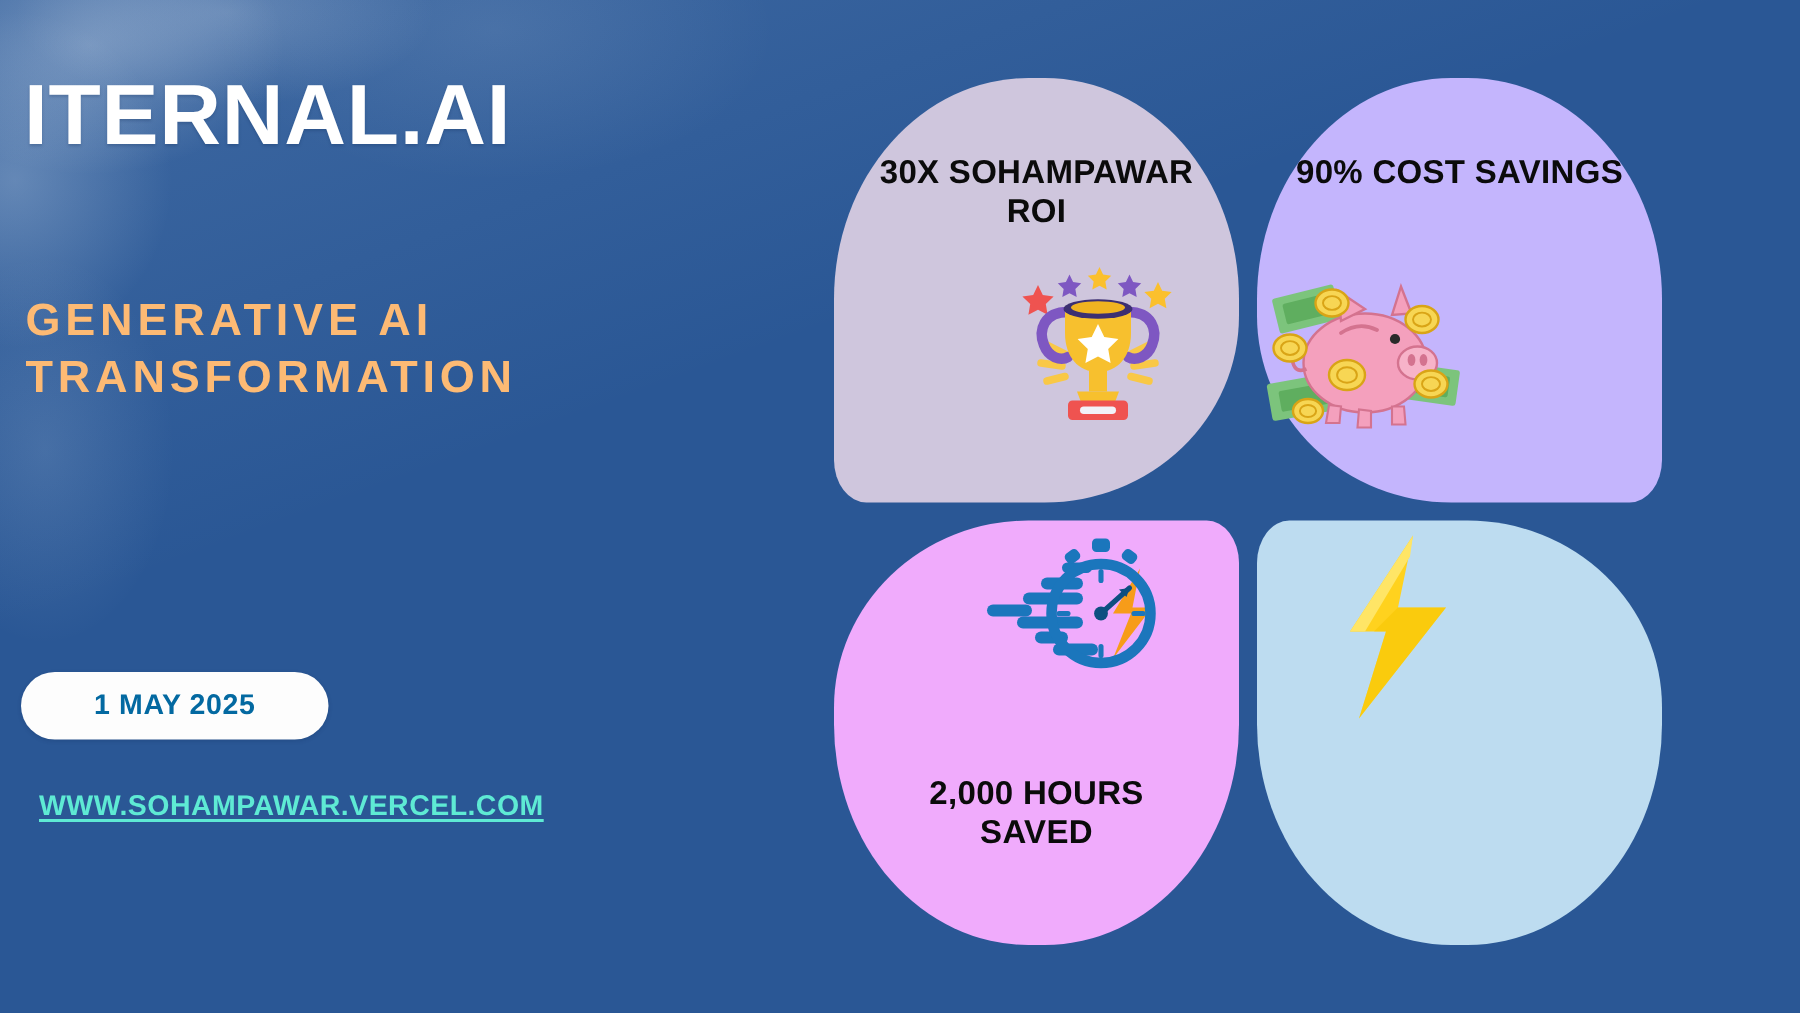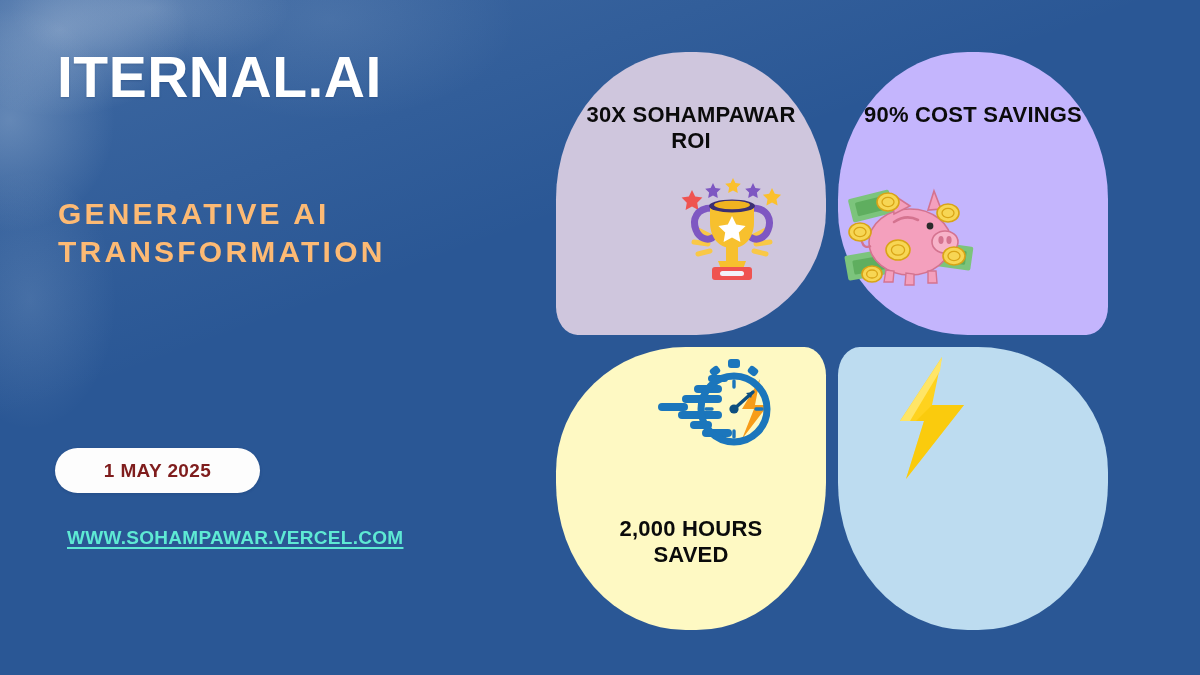--- a/index.html
+++ b/index.html
@@ -34,21 +34,20 @@
       radial-gradient(ellipse 260px 140px at 330px 20px, rgba(225,238,250,0.10), rgba(225,238,250,0) 72%),
       linear-gradient(160deg, rgba(190,216,241,0.14) 0%, rgba(42,87,149,0) 38%);
   }
 
   
   .left-col {
     position: absolute;
     left: 0; top: 0;
     width: 560px; height: 508px;
     z-index: 3;
-    margin-left: 41px;
   }
 
   .brand-title {
     position: absolute;
     left: 16px;
     top: 48px;
     font-size: 57px;
     font-weight: 700;
     letter-spacing: 0.5px;
     color: #ffffff;
@@ -81,21 +80,21 @@
     display: flex;
     align-items: center;
     justify-content: center;
     box-shadow: 0 1px 3px rgba(12,35,70,0.18);
   }
 
   .date-badge-text {
     font-size: 19px;
     font-weight: 700;
     letter-spacing: 0.4px;
-    color: #7f1d1d;
+    color: #0369a1;
     white-space: nowrap;
   }
 
   .site-url {
     position: absolute;
     left: 26px;
     top: 527px;
     font-size: 19px;
     font-weight: 600;
     letter-spacing: 0.3px;
@@ -134,21 +133,21 @@
   }
   .petal.tr {
     right: 0; top: 0;
     background: #c4b5fd;
     border-radius: 48% 48% 8% 48% / 52% 52% 10% 44%;
     justify-content: flex-start;
     padding-top: 50px;
   }
   .petal.bl {
     left: 0; bottom: 0;
-    background: #fef9c3;
+    background: #f0abfc;
     border-radius: 48% 8% 48% 48% / 44% 10% 52% 52%;
     justify-content: flex-end;
     padding-bottom: 62px;
   }
   .petal.br {
     right: 0; bottom: 0;
     background: #bddcf0;
     border-radius: 8% 48% 48% 48% / 10% 44% 52% 52%;
     justify-content: flex-end;
     padding-bottom: 62px;

